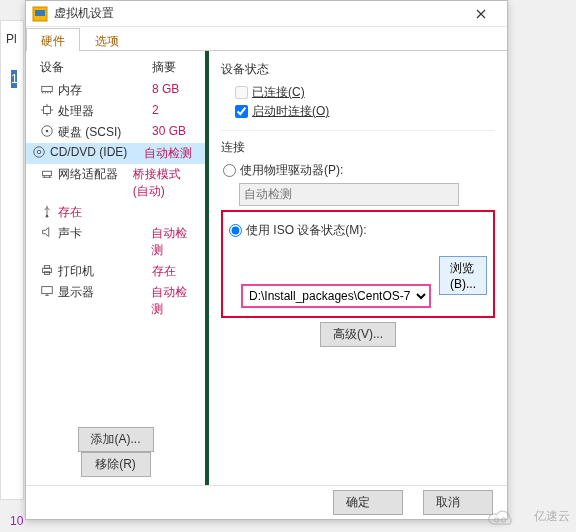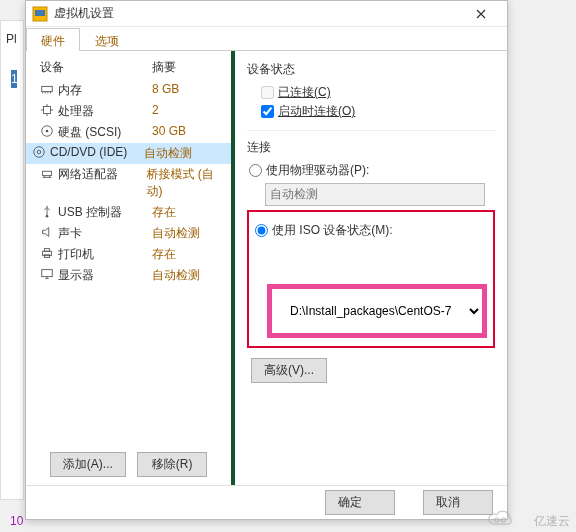--- a/index.html
+++ b/index.html
@@ -19,37 +19,37 @@
 .tab.active { border-color: #ccc; background: #fff; border-top: 1px solid #ccc; }
 .body { flex: 1; display: flex; }
 .left { width: 258px; border-right: 4px solid #14532d; display: flex; flex-direction: column; }
 .hw-head { display: flex; padding: 8px 10px 4px 14px; color: #333; font-weight: normal; }
 .hw-head .c1 { width: 112px; }
 .hw-list { flex: 1; overflow: auto; }
 .hw-row { display: flex; align-items: flex-start; padding: 2px 6px 2px 14px; cursor: pointer; }
 .hw-row.sel { background: #cce8ff; padding-left: 6px; }
 .hw-row .ic { width: 14px; height: 14px; margin-right: 4px; flex-shrink: 0; }
 .hw-row .nm { width: 94px; color: #333; }
-.hw-row .sm { color: #a16207; }
+.hw-row .sm { color: #be185d; }
 .left-btns { padding: 8px; text-align: center; }
 .btn { display: inline-block; min-width: 70px; padding: 3px 12px; border: 1px solid #adadad; background: #e1e1e1; cursor: pointer; margin: 0 4px; color: #333; }
 .right { flex: 1; padding: 8px 12px; position: relative; }
 .section-title { color: #333; margin: 2px 0 6px 0; }
 .chk-row { display: flex; align-items: center; margin: 2px 0 2px 14px; color: #333; text-decoration: underline; }
 .chk-row input { margin-right: 4px; }
 .radio-row { display: flex; align-items: center; margin: 4px 0 2px 2px; color: #333; }
 .radio-row input { margin-right: 4px; }
 .combo { width: 220px; margin: 4px 0 4px 18px; padding: 2px 4px; border: 1px solid #bbb; background: #f0f0f0; color: #777; }
 .iso-box { border: 2px solid #d03; padding: 6px 6px 8px 4px; margin-top: 2px; }
 .iso-row { display: flex; align-items: center; margin: 4px 0 0 14px; gap: 8px; }
-.iso-row select { flex: 1; padding: 14px; border: 5px solid #ec4899; background: #fff; margin-top: 41px; }
+.iso-row select { flex: 1; padding: 2px; border: 2px solid #ec4899; background: #fff; margin-top: 41px; }
 .browse { padding: 3px 10px; border: 1px solid #7a9fd4; background: #e5f1fb; cursor: pointer; }
-.adv-row { text-align: left; margin-top: 10px; }
-.footer { height: 34px; border-top: 1px solid #e0e0e0; display: flex; justify-content: flex-end; align-items: center; padding: 12px 10px; gap: 20px; }
-.watermark { position: absolute; right: 6px; bottom: 2px; opacity: 0.6; display: flex; align-items: flex-end; gap: 16px; color: #888; font-size: 13px; }
+.adv-row { text-align: center; margin-top: 4px; }
+.footer { height: 34px; border-top: 1px solid #e0e0e0; display: flex; justify-content: flex-end; align-items: center; padding: 12px 10px; gap: 12px; }
+.watermark { position: absolute; right: 6px; bottom: 2px; opacity: 0.6; display: flex; align-items: flex-start; gap: 16px; color: #888; font-size: 13px; }
 .watermark svg { width: 34px; height: 22px; }
 hr.sep { border: none; border-top: 1px solid #eee; margin: 10px 0 8px; }
 </style>
 </head>
 <body>
 
 <div class="bg-strip"></div>
 <div class="bg-pl">Pl</div>
 <div class="bg-num">1</div>
 <div class="bg-bottom">10</div>
@@ -122,21 +122,20 @@
                 <path d="M5 11v2M11 11v2M3 13h10" stroke="#555"></path>
               </svg></span>
             <span class="nm">网络适配器</span>
             <span class="sm">桥接模式 (自动)</span>
           </div>
           <div class="hw-row">
             <span class="ic"><svg viewBox="0 0 16 16">
                 <path d="M8 2v12M8 4l-3 3M8 4l3 3" stroke="#555" fill="none"></path>
                 <circle cx="8" cy="14" r="1.5" fill="#555"></circle>
               </svg></span>
-            <span class="nm">USB 控制器</span>
             <span class="sm">存在</span>
           </div>
           <div class="hw-row">
             <span class="ic"><svg viewBox="0 0 16 16">
                 <path d="M3 6v4h3l4 3V3L6 6z" fill="none" stroke="#555"></path>
               </svg></span>
             <span class="nm">声卡</span>
             <span class="sm">自动检测</span>
           </div>
           <div class="hw-row">
@@ -186,20 +185,21 @@
 
       <div class="iso-box">
         <label class="radio-row">
           <input type="radio" name="conn" checked="" style="">
           <span>使用 ISO 设备状态(M):</span>
         </label>
         <div class="iso-row">
           <select>
             <option>D:\Install_packages\CentOS-7</option>
           </select>
+          <span class="browse">浏览(B)...</span>
         </div>
       </div>
 
       <div class="adv-row">
         <span class="btn">高级(V)...</span>
       </div>
     </div>
 
   </div>
 

